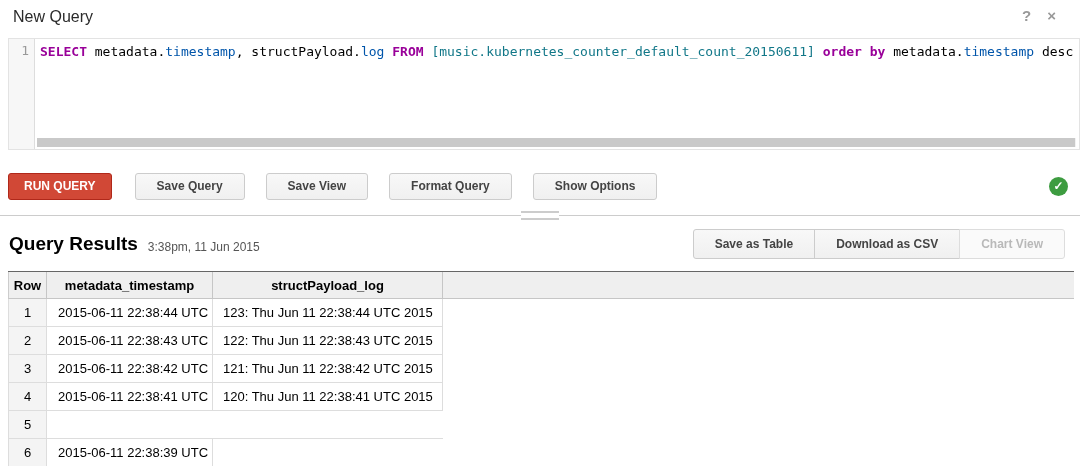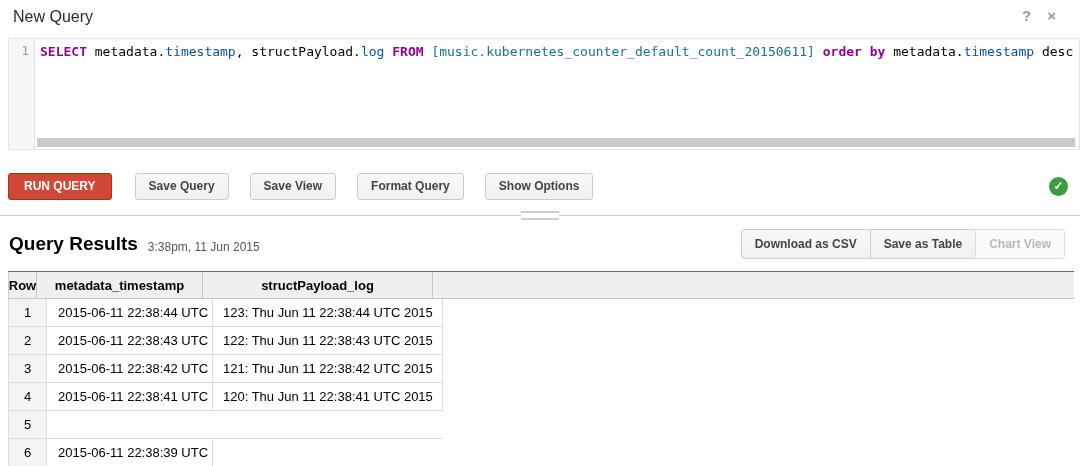--- a/index.html
+++ b/index.html
@@ -47,21 +47,21 @@
   
   .toolbar {
     position: absolute; top: 172px; left: 8px; right: 12px; height: 28px;
     display: flex; align-items: center;
   }
   .btn {
     font-family: "Liberation Sans", sans-serif;
     font-size: 12px; font-weight: bold; color: #444;
     background: linear-gradient(#f8f8f8, #f0f0f0);
     border: 1px solid #ccc; border-radius: 3px;
-    height: 27px; line-height: 25px; padding: 0 13px; cursor: pointer; white-space: nowrap;
+    height: 27px; line-height: 25px; padding: 0 21px; cursor: pointer; white-space: nowrap;
   }
   .toolbar .btn { margin-right: 21px; }
   .btn-run {
     background: #d14836; border: 1px solid #b0281a; color: #fff;
     font-size: 12px; font-weight: bold; border-radius: 3px;
     height: 27px; line-height: 25px; padding: 0 15px; margin-right: 23px; cursor: pointer;
   }
   .status-text { font-size: 13px; color: #000; }
   .status-check {
     margin-left: auto; width: 19px; height: 19px; border-radius: 50%;
@@ -94,21 +94,21 @@
   
   .grid { position: absolute; top: 271px; left: 8px; right: 6px; bottom: 0; border-top: 1px solid #666; }
   .grid-header {
     display: flex; height: 27px; background: #efefef;
     border-bottom: 1px solid #c6c6c6; border-left: 1px solid #ccc;
   }
   .gh {
     border-right: 1px solid #c6c6c6; font-size: 13px; font-weight: bold;
     display: flex; align-items: center; justify-content: center;
   }
-  .gh.c0 { width: 28px; } .gh.c1 { width: 166px; } .gh.c2 { width: 230px; }
+  .gh.c0 { width: 38px; } .gh.c1 { width: 166px; } .gh.c2 { width: 230px; }
   .gh.fill { flex: 1; border-right: none; }
   .grid-row {
     display: flex; height: 28px; width: 435px; background: #fff;
     border-bottom: 1px solid #ddd; border-left: 1px solid #ddd; font-size: 13px;
   }
   .cell { border-right: 1px solid #ddd; line-height: 27px; overflow: hidden; white-space: nowrap; }
   .cell.row-num { width: 38px; background: #f4f4f4; text-align: center; }
   .cell.ts  { width: 166px; padding-left: 11px; }
   .cell.log { width: 230px; padding-left: 10px; }
 </style>
@@ -144,22 +144,22 @@
 
 <div class="splitter">
   <div class="splitter-line"></div>
   <div class="grip"></div>
 </div>
 
 <div class="results-bar">
   <span class="results-title">Query Results</span>
   <span class="results-ts">3:38pm, 11 Jun 2015</span>
   <span class="btn-group">
+    <button class="btn">Save as Table</button>
     <button class="btn">Download as CSV</button>
-    <button class="btn">Save as Table</button>
     <button class="btn btn-disabled">Chart View</button>
   </span>
 </div>
 
 <div class="grid">
   <div class="grid-header">
     <span class="gh c0">Row</span>
     <span class="gh c1">metadata_timestamp</span>
     <span class="gh c2">structPayload_log</span>
     <span class="gh fill"></span>

